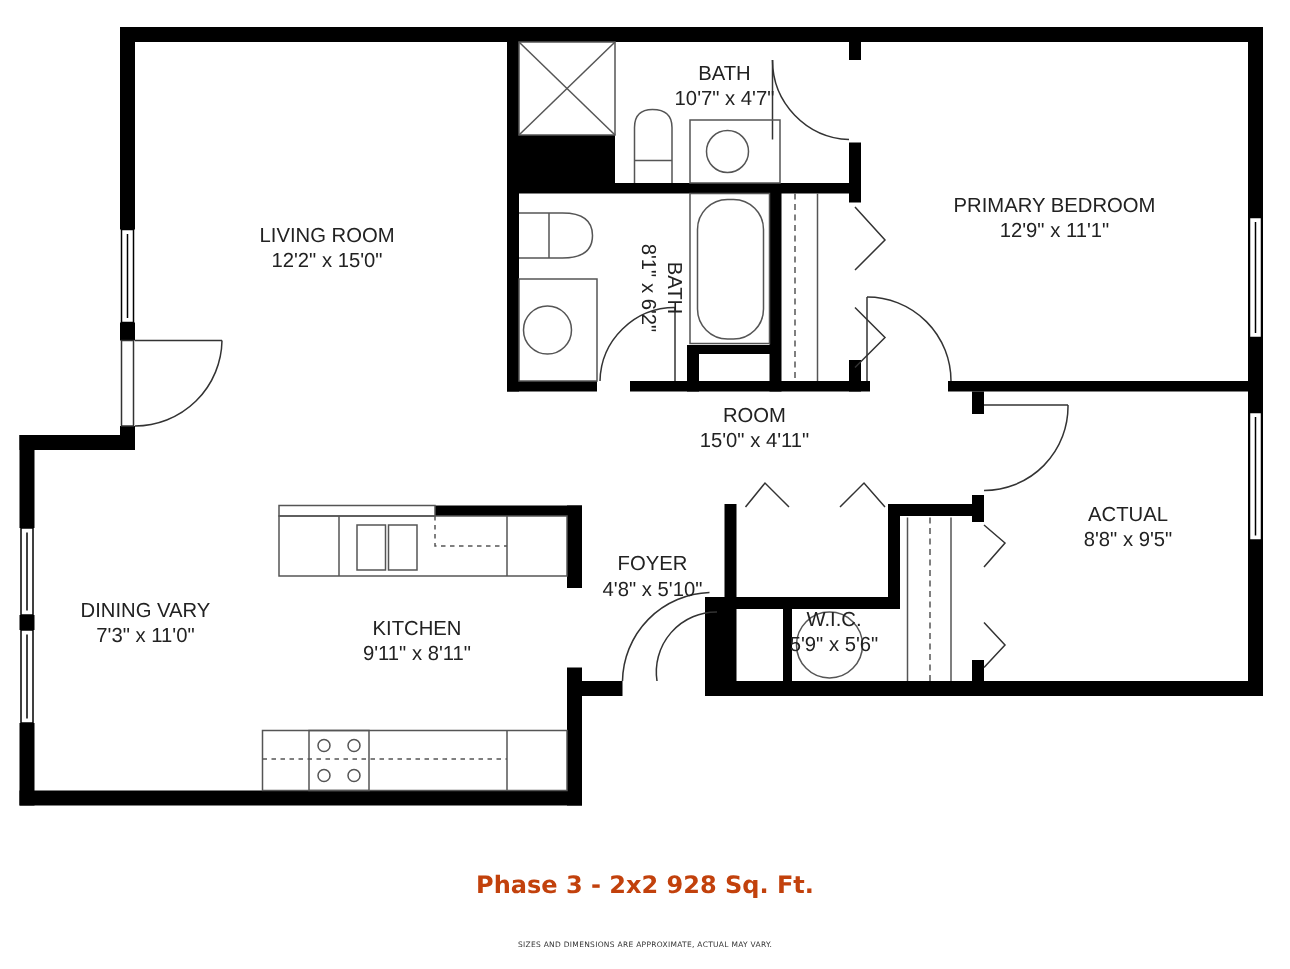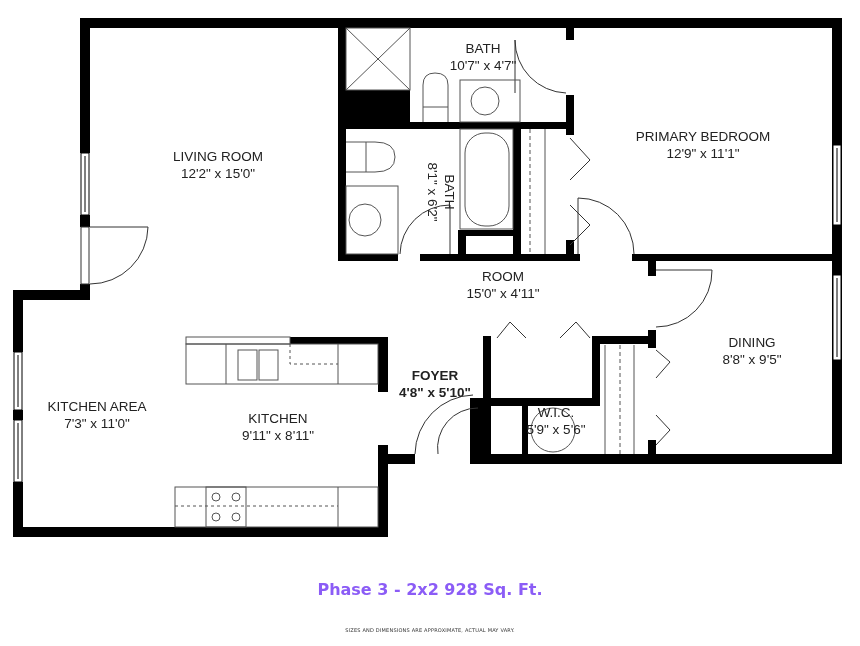--- a/index.html
+++ b/index.html
@@ -1,21 +1,21 @@
 <!DOCTYPE html>
 <html><head>
 <meta charset="utf-8">
 <style>
   html, body { margin: 0; padding: 0; background: #ffffff; }
   body { width: 860px; height: 646px; position: relative; overflow: hidden; font-family: "Liberation Sans", sans-serif; }
   #plan { position: absolute; left: 0; top: 0; }
   .room-label { position: absolute; text-align: center; color: #222; font-size: 13.5px; line-height: 17px; white-space: nowrap; transform: translateX(-50%); }
   .room-label .name, .room-label .dims { display: block; }
   .rotated { transform: translateX(-50%) rotate(90deg); transform-origin: center center; }
-  .title { position: absolute; left: 0; width: 860px; top: 580px; text-align: center; font-family: "DejaVu Sans", sans-serif; font-weight: bold; font-size: 16px; color: #8b5cf6; }
+  .title { position: absolute; left: 0; width: 860px; top: 580px; text-align: center; font-family: "DejaVu Sans", sans-serif; font-weight: bold; font-size: 16px; color: #c2410c; }
   .disclaimer { position: absolute; left: 0; width: 860px; top: 627px; text-align: center; font-family: "DejaVu Sans", sans-serif; font-size: 5px; color: #333; letter-spacing: 0.2px; }
 </style>
 </head>
 <body>
 
 <svg id="plan" width="860" height="570" viewBox="0 0 860 570" xmlns="http://www.w3.org/2000/svg">
 
   <g fill="#000">
 
     <rect x="80" y="18" width="762" height="10"></rect>
@@ -189,32 +189,32 @@
 </div>
 <div class="room-label" style="left:703px; top:128px;">
   <span class="name">PRIMARY BEDROOM</span>
   <span class="dims">12'9" x 11'1"</span>
 </div>
 <div class="room-label" style="left:503px; top:268px;">
   <span class="name">ROOM</span>
   <span class="dims">15'0" x 4'11"</span>
 </div>
 <div class="room-label" style="left:752px; top:334px;">
-  <span class="name">DINING</span>
+  <span class="name">ACTUAL</span>
   <span class="dims">8'8" x 9'5"</span>
 </div>
 <div class="room-label" style="left:97px; top:398px;">
-  <span class="name">KITCHEN AREA</span>
+  <span class="name">DINING VARY</span>
   <span class="dims">7'3" x 11'0"</span>
 </div>
 <div class="room-label" style="left:278px; top:410px;">
   <span class="name">KITCHEN</span>
   <span class="dims">9'11" x 8'11"</span>
 </div>
-<div class="room-label" style="left:435px; top:367px;font-weight:bold;">
+<div class="room-label" style="left:435px; top:367px;">
   <span class="name">FOYER</span>
   <span class="dims">4'8" x 5'10"</span>
 </div>
 <div class="room-label" style="left:556px; top:404px;">
   <span class="name">W.I.C.</span>
   <span class="dims">5'9" x 5'6"</span>
 </div>
 
 <div class="title">Phase 3 - 2x2 928 Sq. Ft.</div>
 <div class="disclaimer">SIZES AND DIMENSIONS ARE APPROXIMATE, ACTUAL MAY VARY.</div>

